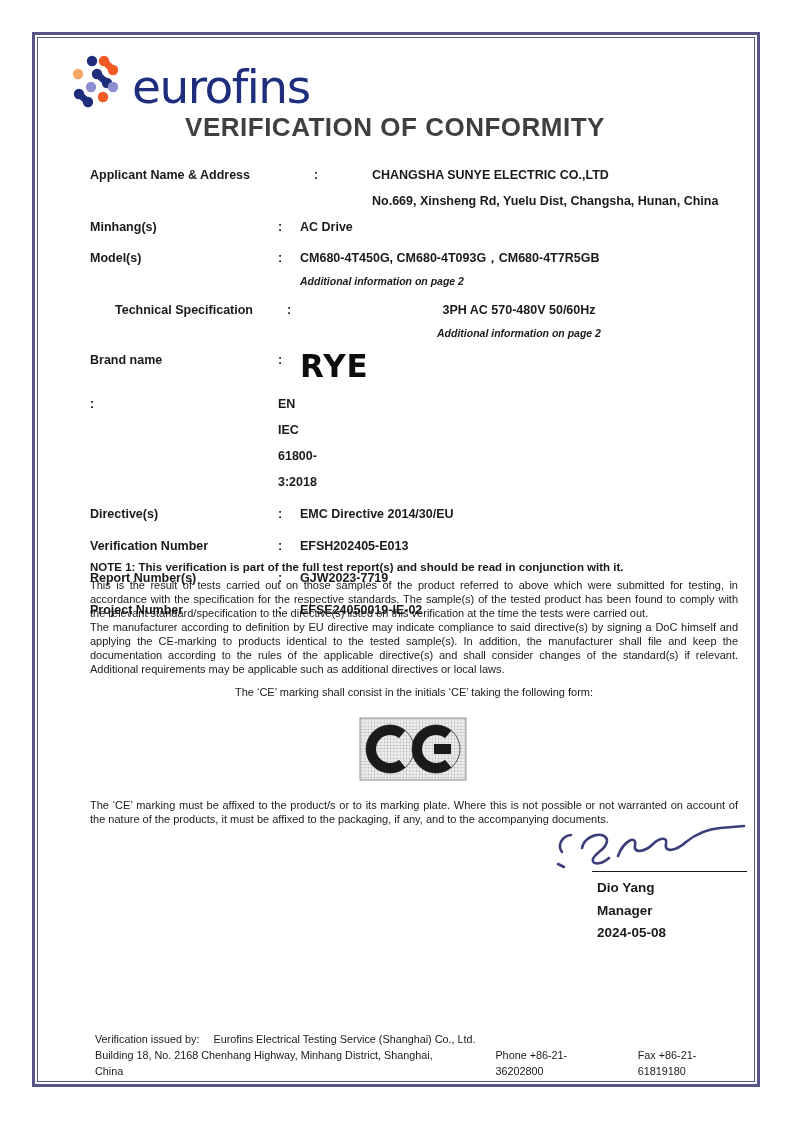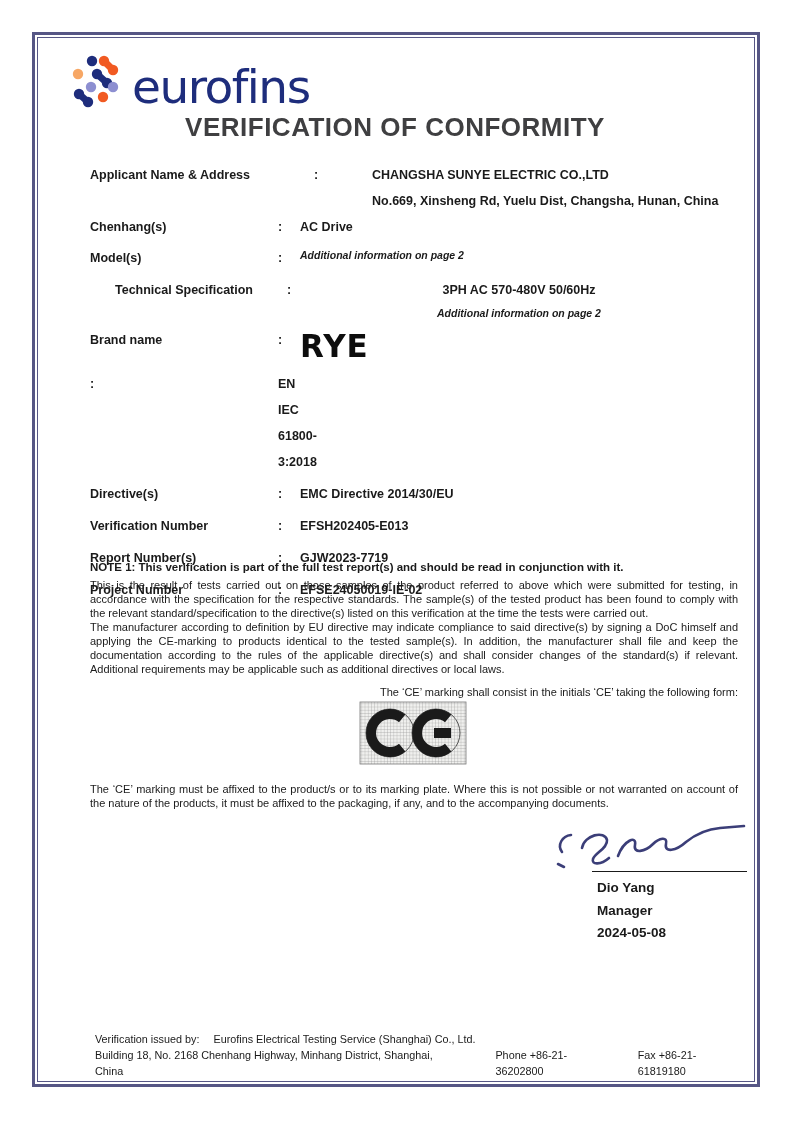--- a/index.html
+++ b/index.html
@@ -32,21 +32,21 @@
   .mb0{margin-bottom:0;gap:36px;} .mb5{margin-bottom:5px;} .mb6{margin-bottom:6px;}
   .mb4{margin-bottom:4px;text-align:center;} .mb8{margin-bottom:8px;}
   .rye-logo{font-family:"DejaVu Sans",sans-serif;font-size:31px;font-weight:900;
     letter-spacing:1px;line-height:36px;color:#0d0d0d;transform:scaleY(1.04);
     transform-origin:left top;}
 
   
   .main-text{position:absolute;left:90px;top:560px;width:648px;font-size:11px;line-height:14px;}
   .note1{font-weight:bold;font-size:11.5px;margin-bottom:4px;}
   .jpara{text-align:justify;margin:0 0 0 0;}
-  .ce-intro{text-align:right;margin-top:9px;margin-bottom:2px;}
+  .ce-intro{text-align:center;margin-top:9px;margin-bottom:18px;}
   .ce-wrap{display:flex;justify-content:center;}
   .para3{margin-top:17px;text-align:justify;}
 
   
   .sig-squiggle{position:absolute;left:548px;top:824px;}
   .sig-line{position:absolute;left:592px;top:871px;width:155px;border-top:1.5px solid #1a1a1a;}
   .sig-block{position:absolute;left:597px;top:877px;font-size:13.5px;font-weight:bold;line-height:22.5px;}
 
   
   .footer{position:absolute;left:95px;top:1031px;width:648px;font-size:10.8px;line-height:16px;}
@@ -90,28 +90,29 @@
   <div class="fields">
     <div class="frow mb0">
       <div class="flabel">Applicant Name &amp; Address</div>
       <div class="fcolon">:</div>
       <div>
         <div class="fvalue">CHANGSHA SUNYE ELECTRIC CO.,LTD</div>
         <div class="fvalue">No.669, Xinsheng Rd, Yuelu Dist, Changsha, Hunan, China</div>
       </div>
     </div>
     <div class="frow mb5">
-      <div class="flabel">Chenhang(s)</div>
+      <div class="flabel">Minhang(s)</div>
       <div class="fcolon">:</div>
       <div class="fvalue">AC Drive</div>
     </div>
     <div class="frow mb6">
       <div class="flabel">Model(s)</div>
       <div class="fcolon">:</div>
       <div>
+        <div class="fvalue">CM680-4T450G, CM680-4T093G，CM680-4T7R5GB</div>
         <div class="fnote">Additional information on page 2</div>
       </div>
     </div>
     <div class="frow mb4">
       <div class="flabel">Technical Specification</div>
       <div class="fcolon">:</div>
       <div>
         <div class="fvalue">3PH AC 570-480V 50/60Hz</div>
         <div class="fnote">Additional information on page 2</div>
       </div>

